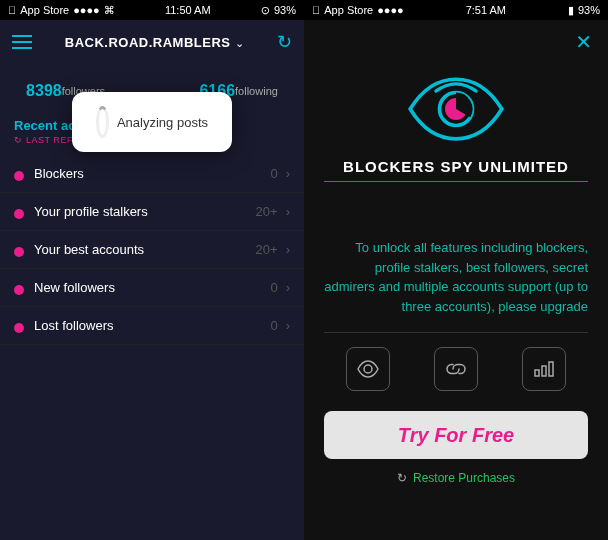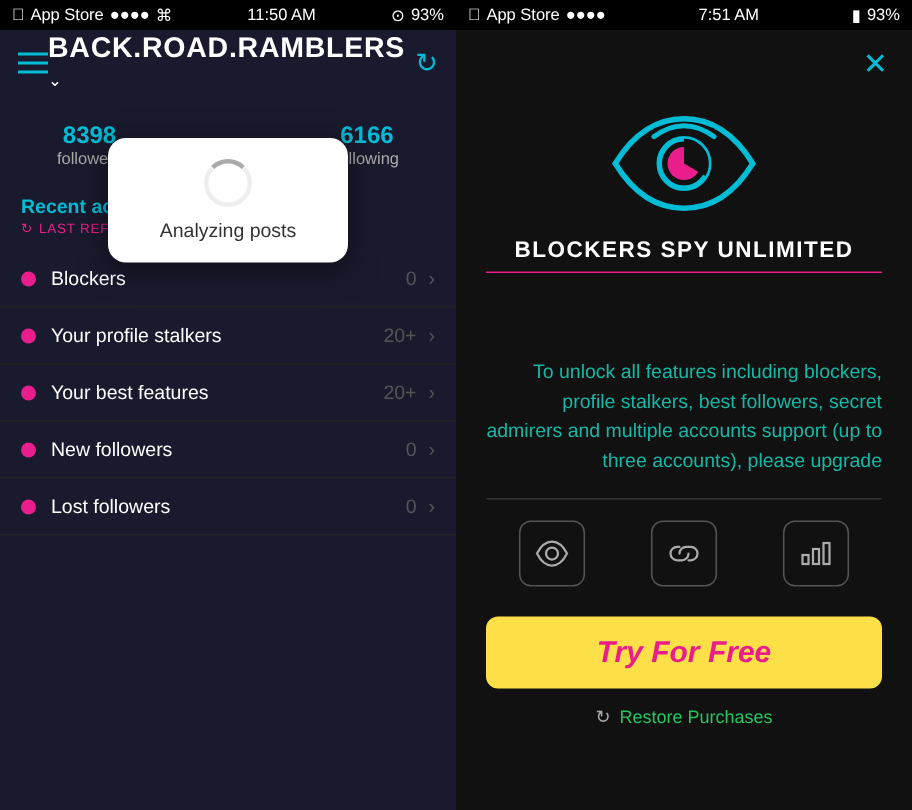--- a/index.html
+++ b/index.html
@@ -56,21 +56,21 @@
       flex-direction: column;
       gap: 4px;
     }
     .hamburger-icon span {
       display: block;
       width: 20px;
       height: 2px;
       background: #00bcd4;
     }
     .header-title {
-      font-size: 19px;
+      font-size: 13px;
       font-weight: bold;
       color: #fff;
       letter-spacing: 0.5px;
     }
     .header-refresh {
       color: #00bcd4;
       font-size: 18px;
     }
 
     .profile-section {
@@ -83,21 +83,20 @@
 
     .stats-row {
       display: flex;
       width: 100%;
       justify-content: space-around;
       padding: 4px 20px;
       margin-top: 4px;
     }
     .stat-item {
       display: flex;
-      flex-direction: column;
       align-items: center;
     }
     .stat-number {
       font-size: 16px;
       font-weight: bold;
       color: #00bcd4;
     }
     .stat-label {
       font-size: 11px;
       color: #aaa;
@@ -106,21 +105,21 @@
     
     .analyzing-overlay {
       position: absolute;
       top: 28px;
       left: 50%;
       transform: translateX(-50%);
       background: #fff;
       border-radius: 12px;
       padding: 14px 24px;
       display: flex;
-      flex-direction: column;
+      flex-direction: row;
       align-items: center;
       gap: 8px;
       box-shadow: 0 4px 20px rgba(0,0,0,0.5);
       z-index: 10;
       width: 160px;
     }
     .spinner {
       width: 32px;
       height: 32px;
       border: 3px solid #eee;
@@ -151,21 +150,21 @@
       align-items: center;
       gap: 4px;
     }
 
     .activity-list {
       flex: 1;
       overflow: hidden;
     }
     .activity-item {
       display: flex;
-      align-items: center;
+      align-items: flex-end;
       padding: 11px 14px;
       border-bottom: 1px solid #222;
       cursor: pointer;
     }
     .activity-dot {
       width: 10px;
       height: 10px;
       border-radius: 50%;
       background: #e91e8c;
       margin-right: 10px;
@@ -281,21 +280,21 @@
       display: flex;
       align-items: center;
       justify-content: center;
       color: #aaa;
       font-size: 20px;
     }
 
     .try-free-btn {
       width: 100%;
       height: 48px;
-      background: #fde047;
+      background: #e5e5e5;
       border: none;
       border-radius: 8px;
       display: flex;
       align-items: center;
       justify-content: center;
       cursor: pointer;
       margin-bottom: 12px;
     }
     .try-free-label {
       font-size: 20px;
@@ -386,21 +385,21 @@
       <span class="activity-chevron">›</span>
     </div>
     <div class="activity-item">
       <div class="activity-dot"></div>
       <span class="activity-label">Your profile stalkers</span>
       <span class="activity-count">20+</span>
       <span class="activity-chevron">›</span>
     </div>
     <div class="activity-item">
       <div class="activity-dot"></div>
-      <span class="activity-label">Your best features</span>
+      <span class="activity-label">Your best accounts</span>
       <span class="activity-count">20+</span>
       <span class="activity-chevron">›</span>
     </div>
     <div class="activity-item">
       <div class="activity-dot"></div>
       <span class="activity-label">New followers</span>
       <span class="activity-count">0</span>
       <span class="activity-chevron">›</span>
     </div>
     <div class="activity-item">

